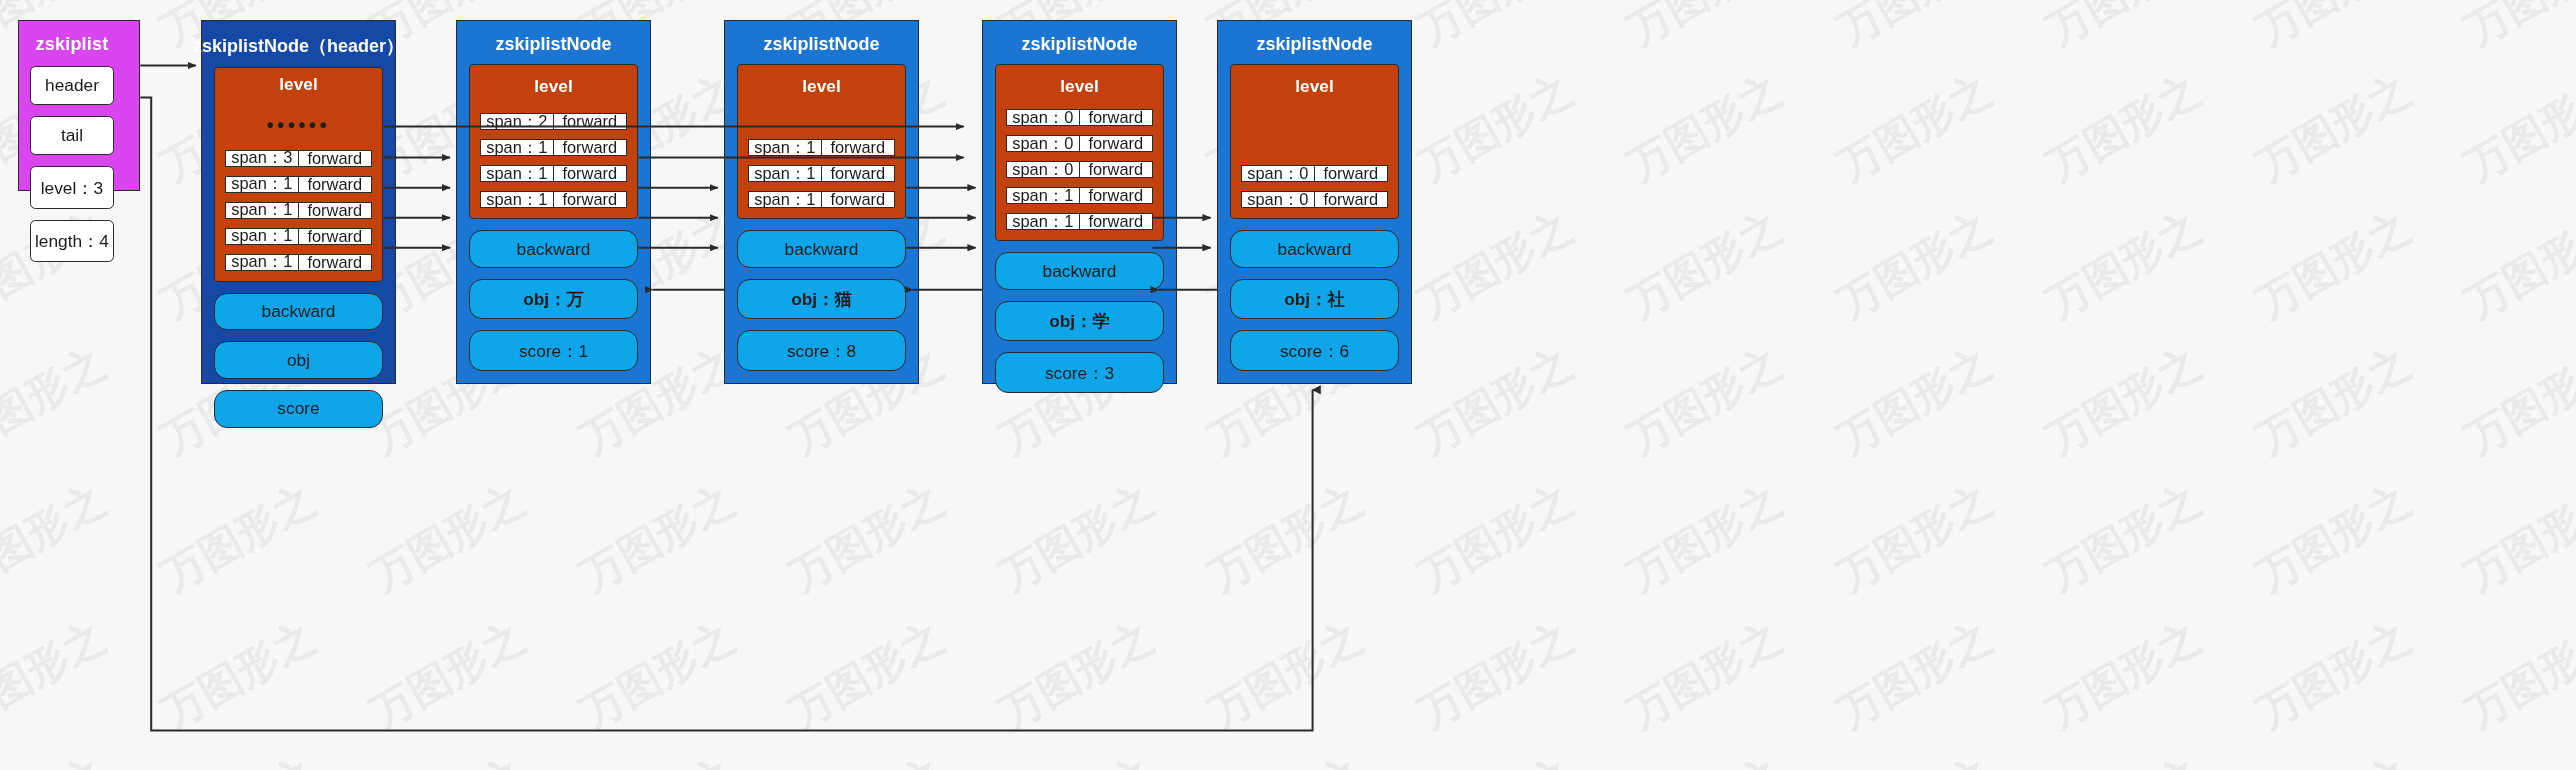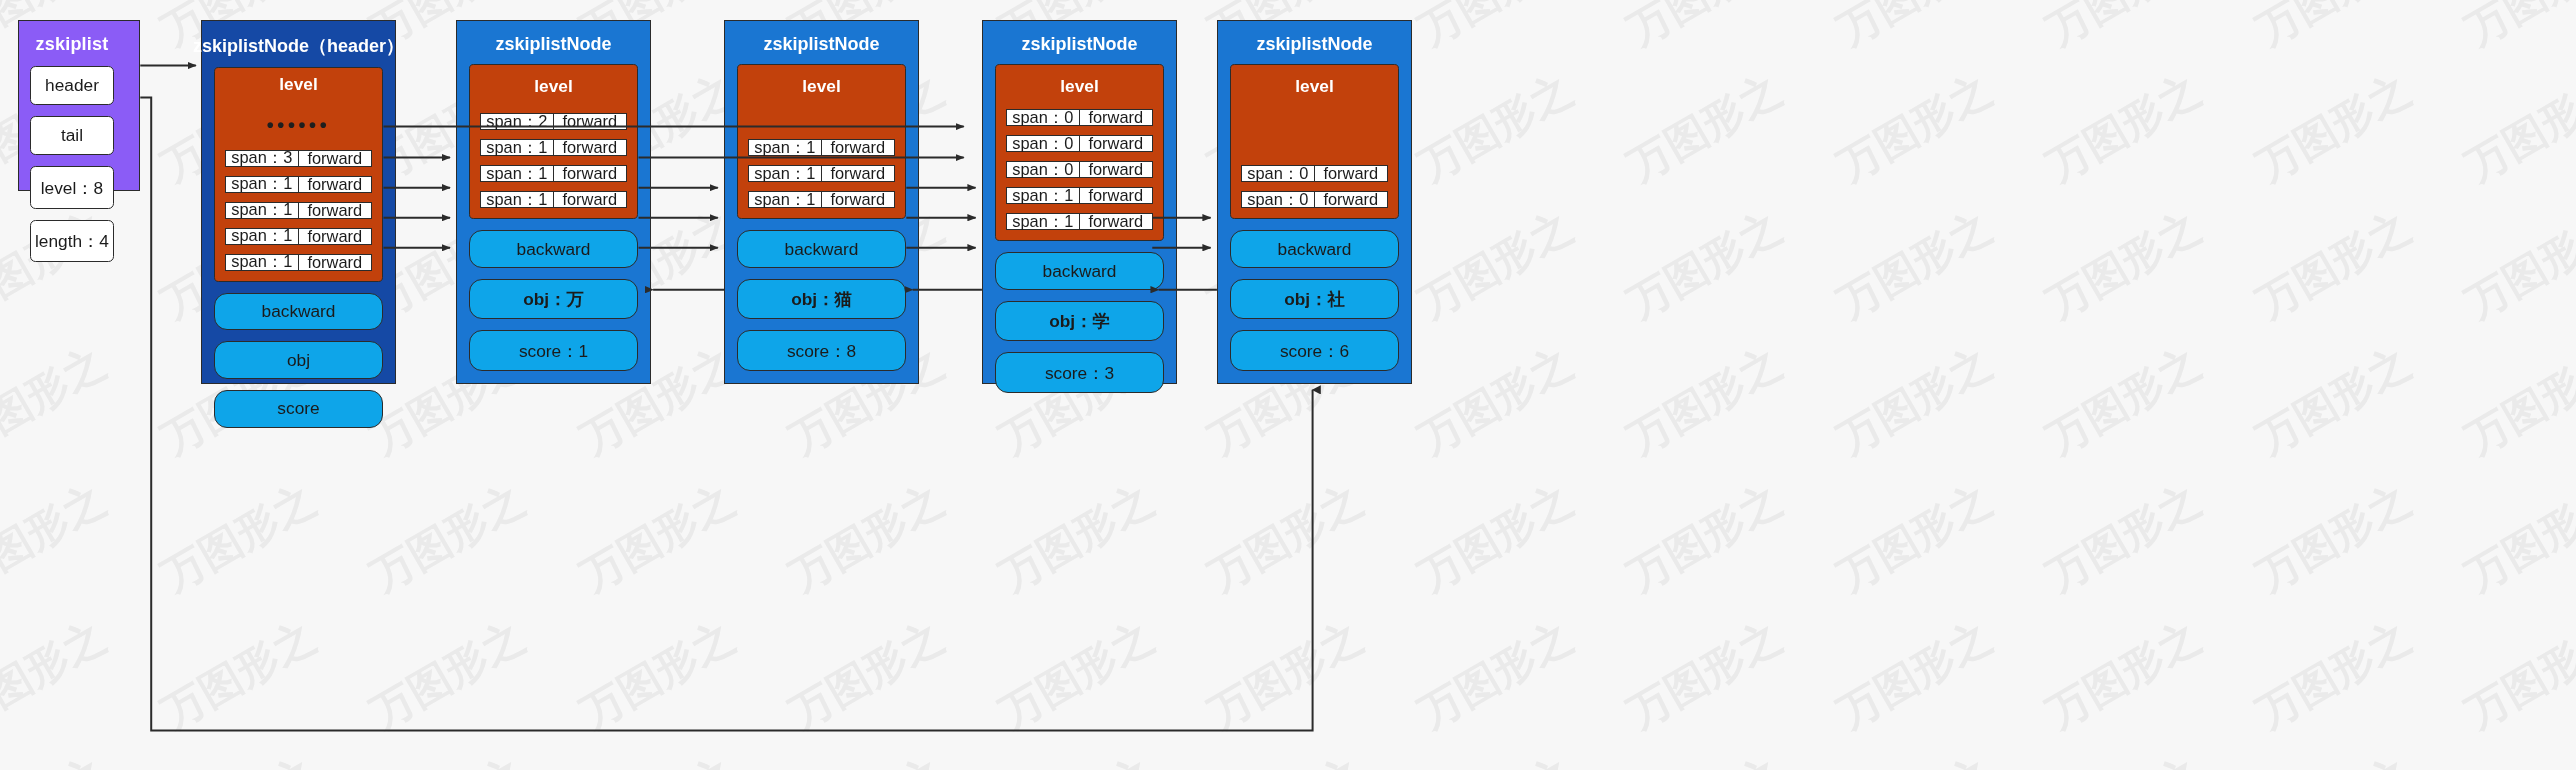--- a/index.html
+++ b/index.html
@@ -35,21 +35,21 @@
   
   #wires {
     position: absolute; inset: 0;
     z-index: 3;
     pointer-events: none;
   }
 
   
   .zsl-box {
     position: absolute;
-    background: #8b5cf6;
+    background: #d946ef;
     border: 1.8px solid #2b2b2b;
     z-index: 2;
     display: flex;
     flex-direction: column;
     align-items: center;
     padding: 9px 25px 11px 11px;
   }
   .zsl-title {
     color: #ffffff;
     font-size: 18px;
@@ -247,21 +247,21 @@
       <div class="wm" style="left: 1831px; top: 783px;">万图形之</div>
       <div class="wm" style="left: 2040px; top: 783px;">万图形之</div>
       <div class="wm" style="left: 2250px; top: 783px;">万图形之</div>
       <div class="wm" style="left: 2459px; top: 783px;">万图形之</div>
     </div>
 
   <div class="zsl-box" style="left:18px; top:20px; width:122px; height:171px;">
     <div class="zsl-title">zskiplist</div>
     <div class="zsl-field">header</div>
     <div class="zsl-field">tail</div>
-    <div class="zsl-field">level：8</div>
+    <div class="zsl-field">level：3</div>
     <div class="zsl-field">length：4</div>
   </div>
 
   <div class="node header-node" style="left:201px; top:20px; width:195px; height:364px;">
     <div class="node-title">zskiplistNode（header）</div>
     <div class="level-box" style="height:215px;">
       <div class="level-label">level</div>
       <div class="level-dots">••••••</div>
       <div class="lvl-rows">
         <div class="lvl-row">

